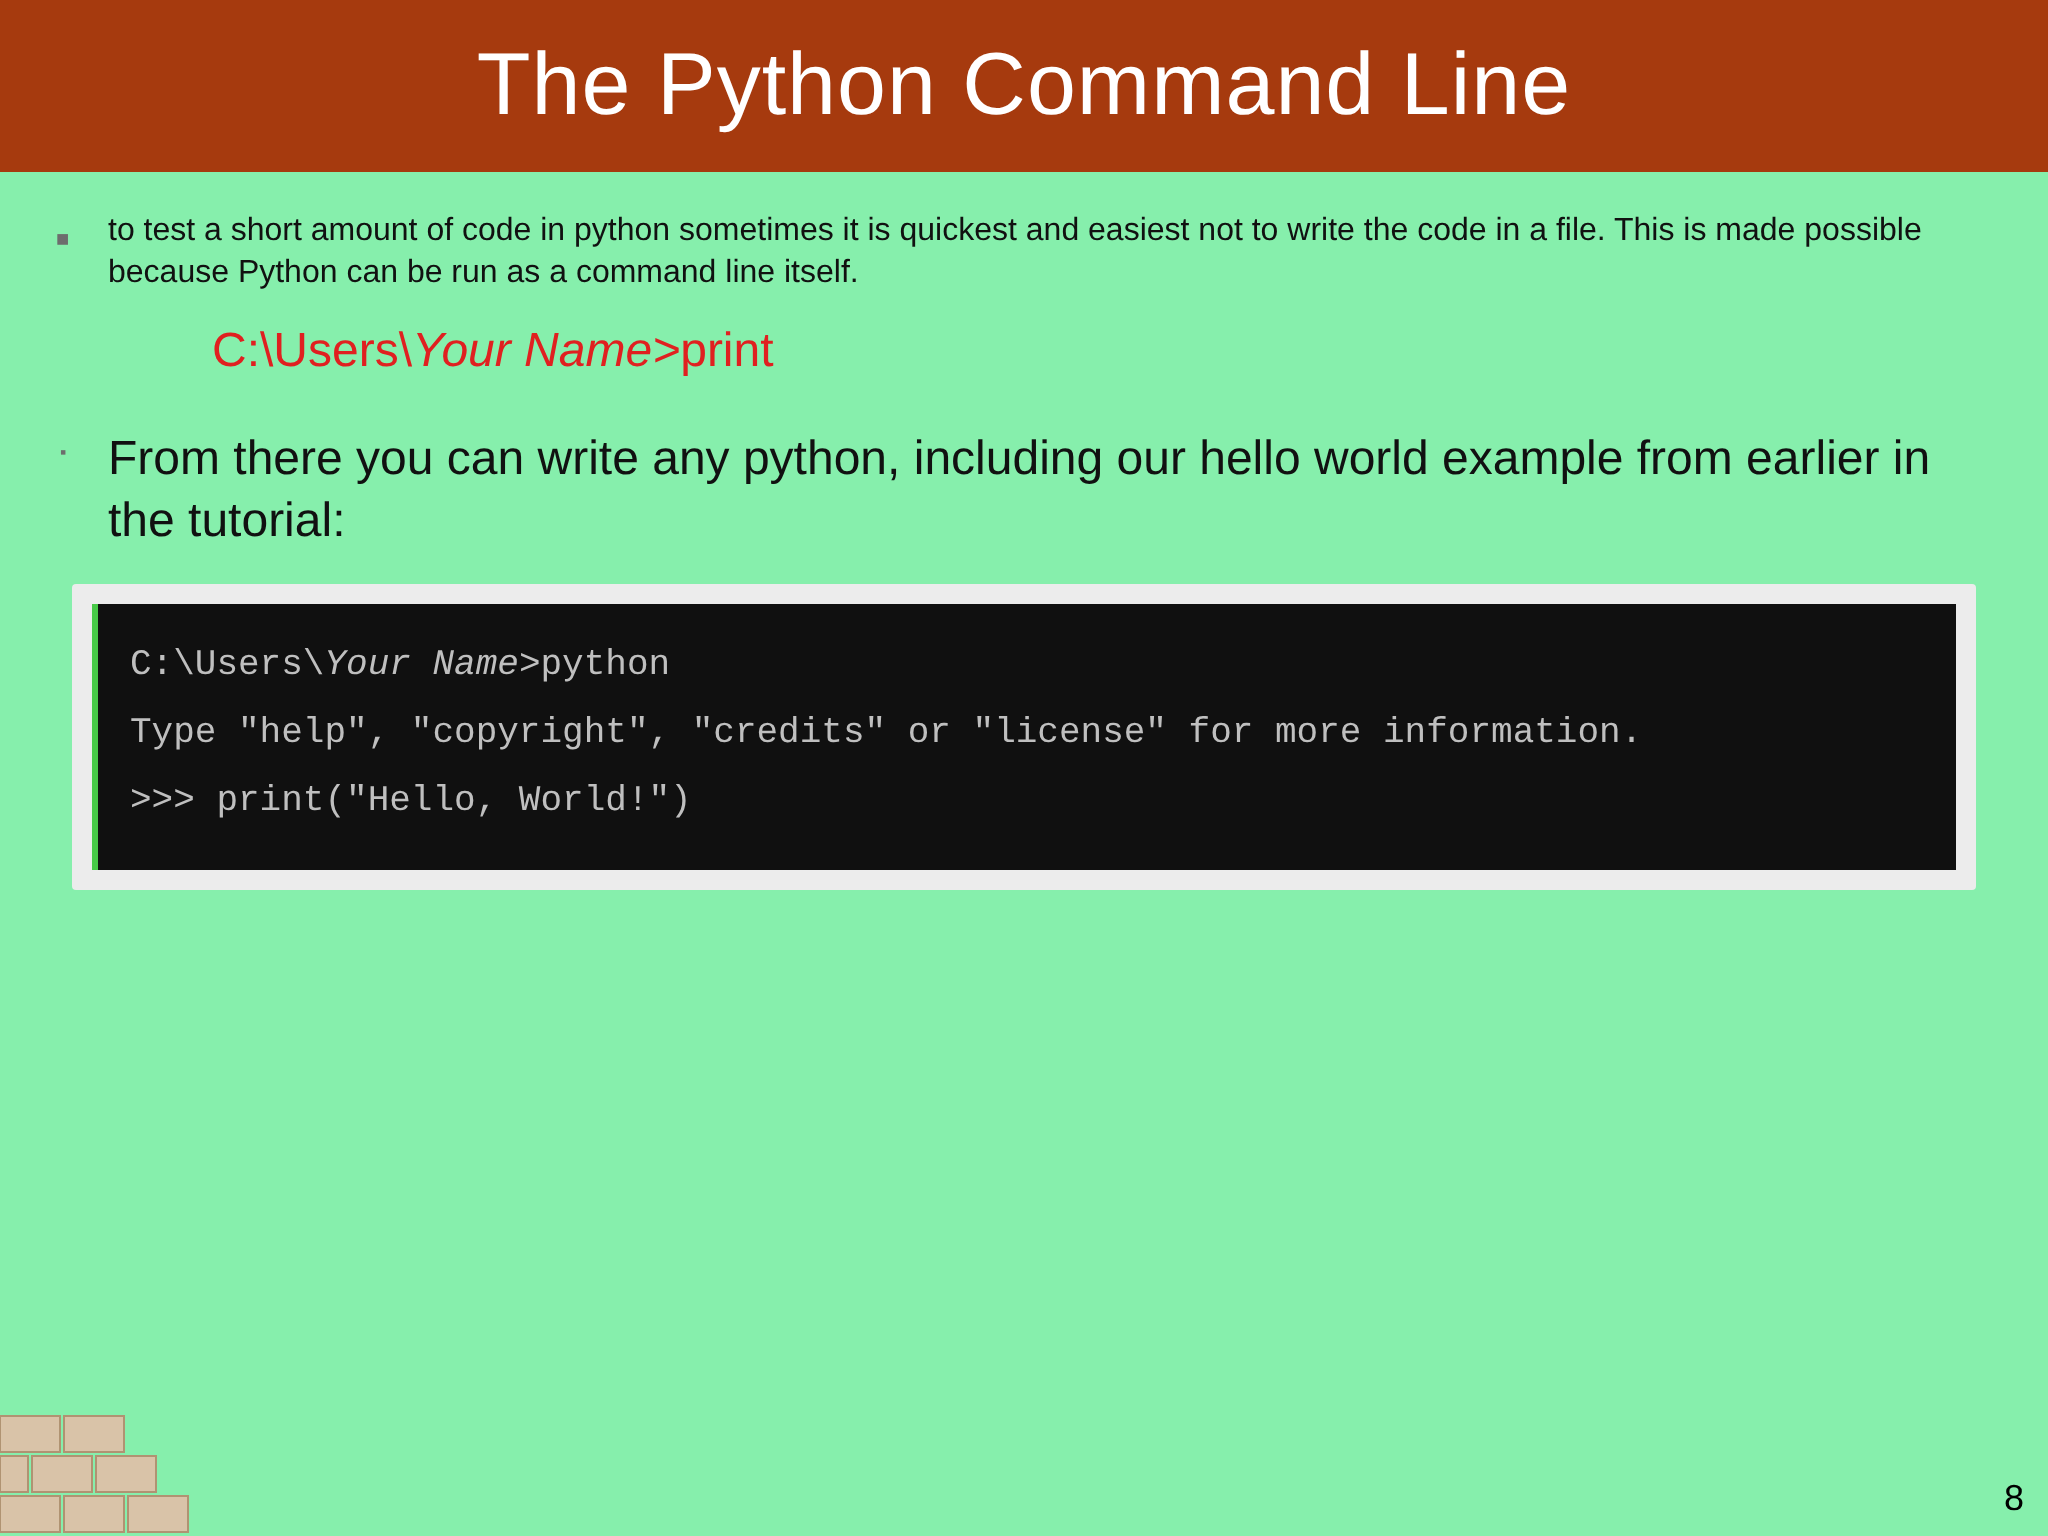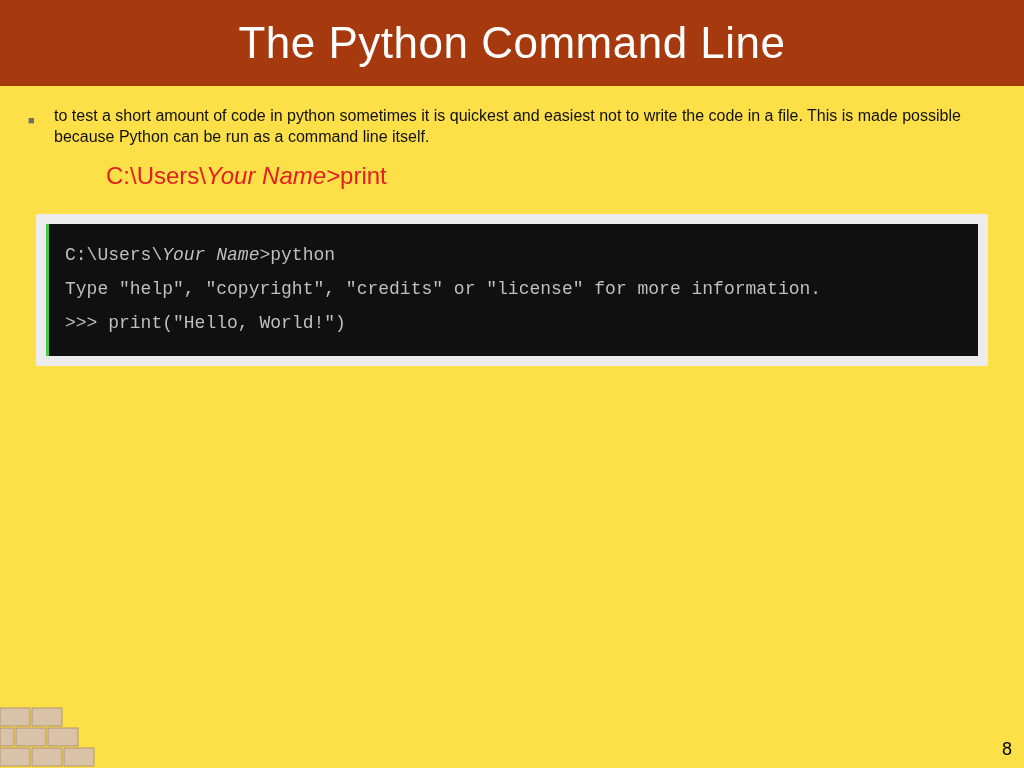--- a/index.html
+++ b/index.html
@@ -1,17 +1,17 @@
 <!DOCTYPE html>
 <html><head>
 <meta charset="utf-8">
 <style>
   * { margin: 0; padding: 0; box-sizing: border-box; }
   html, body { width: 1024px; height: 768px; font-family: Verdana, Geneva, sans-serif; background: #ffffff; color: #000; }
-  .slide { position: relative; width: 1024px; height: 768px; background: #fde047; overflow: hidden; }
+  .slide { position: relative; width: 1024px; height: 768px; background: #86efac; overflow: hidden; }
 
   .title-bar { background: #a63a0e; color: #ffffff; padding: 18px 0 18px 0; text-align: center; }
   .title-bar h1 { font-weight: 400; font-size: 44px; letter-spacing: 0.5px; }
 
   .content { padding: 20px 28px 0 28px; }
 
   ul.bullets { list-style: none; }
   ul.bullets > li { position: relative; padding-left: 26px; font-size: 16px; line-height: 1.3; color: #111; margin-bottom: 14px; }
   ul.bullets > li::before { content: "■"; position: absolute; left: 0; top: 7px; font-size: 11px; color: #6d6d6d; }
 
@@ -45,20 +45,23 @@
   <div class="content">
 
     <ul class="bullets">
       <li>to test a short amount of code in python sometimes it is quickest and easiest not to write the code in a file. This is made possible because Python can be run as a command line itself.</li>
     </ul>
 
     <div class="cmd-line">
       <span class="cmd-red">C:\Users\</span><span class="cmd-red-italic">Your Name</span><span class="cmd-gt">&gt;</span><span class="cmd-red">print</span>
     </div>
 
+    <ul class="small-bullets">
+      <li>From there you can write any python, including our hello world example from earlier in the tutorial:</li>
+    </ul>
 
     <div class="terminal-wrap">
       <div class="terminal">
         <div class="t-line">
           <span>C:\Users\</span><span class="t-italic">Your Name</span><span>&gt;python</span>
         </div>
         <div class="t-line">Type "help", "copyright", "credits" or "license" for more information.</div>
         <div class="t-line">&gt;&gt;&gt; print("Hello, World!")</div>
       </div>
     </div>

